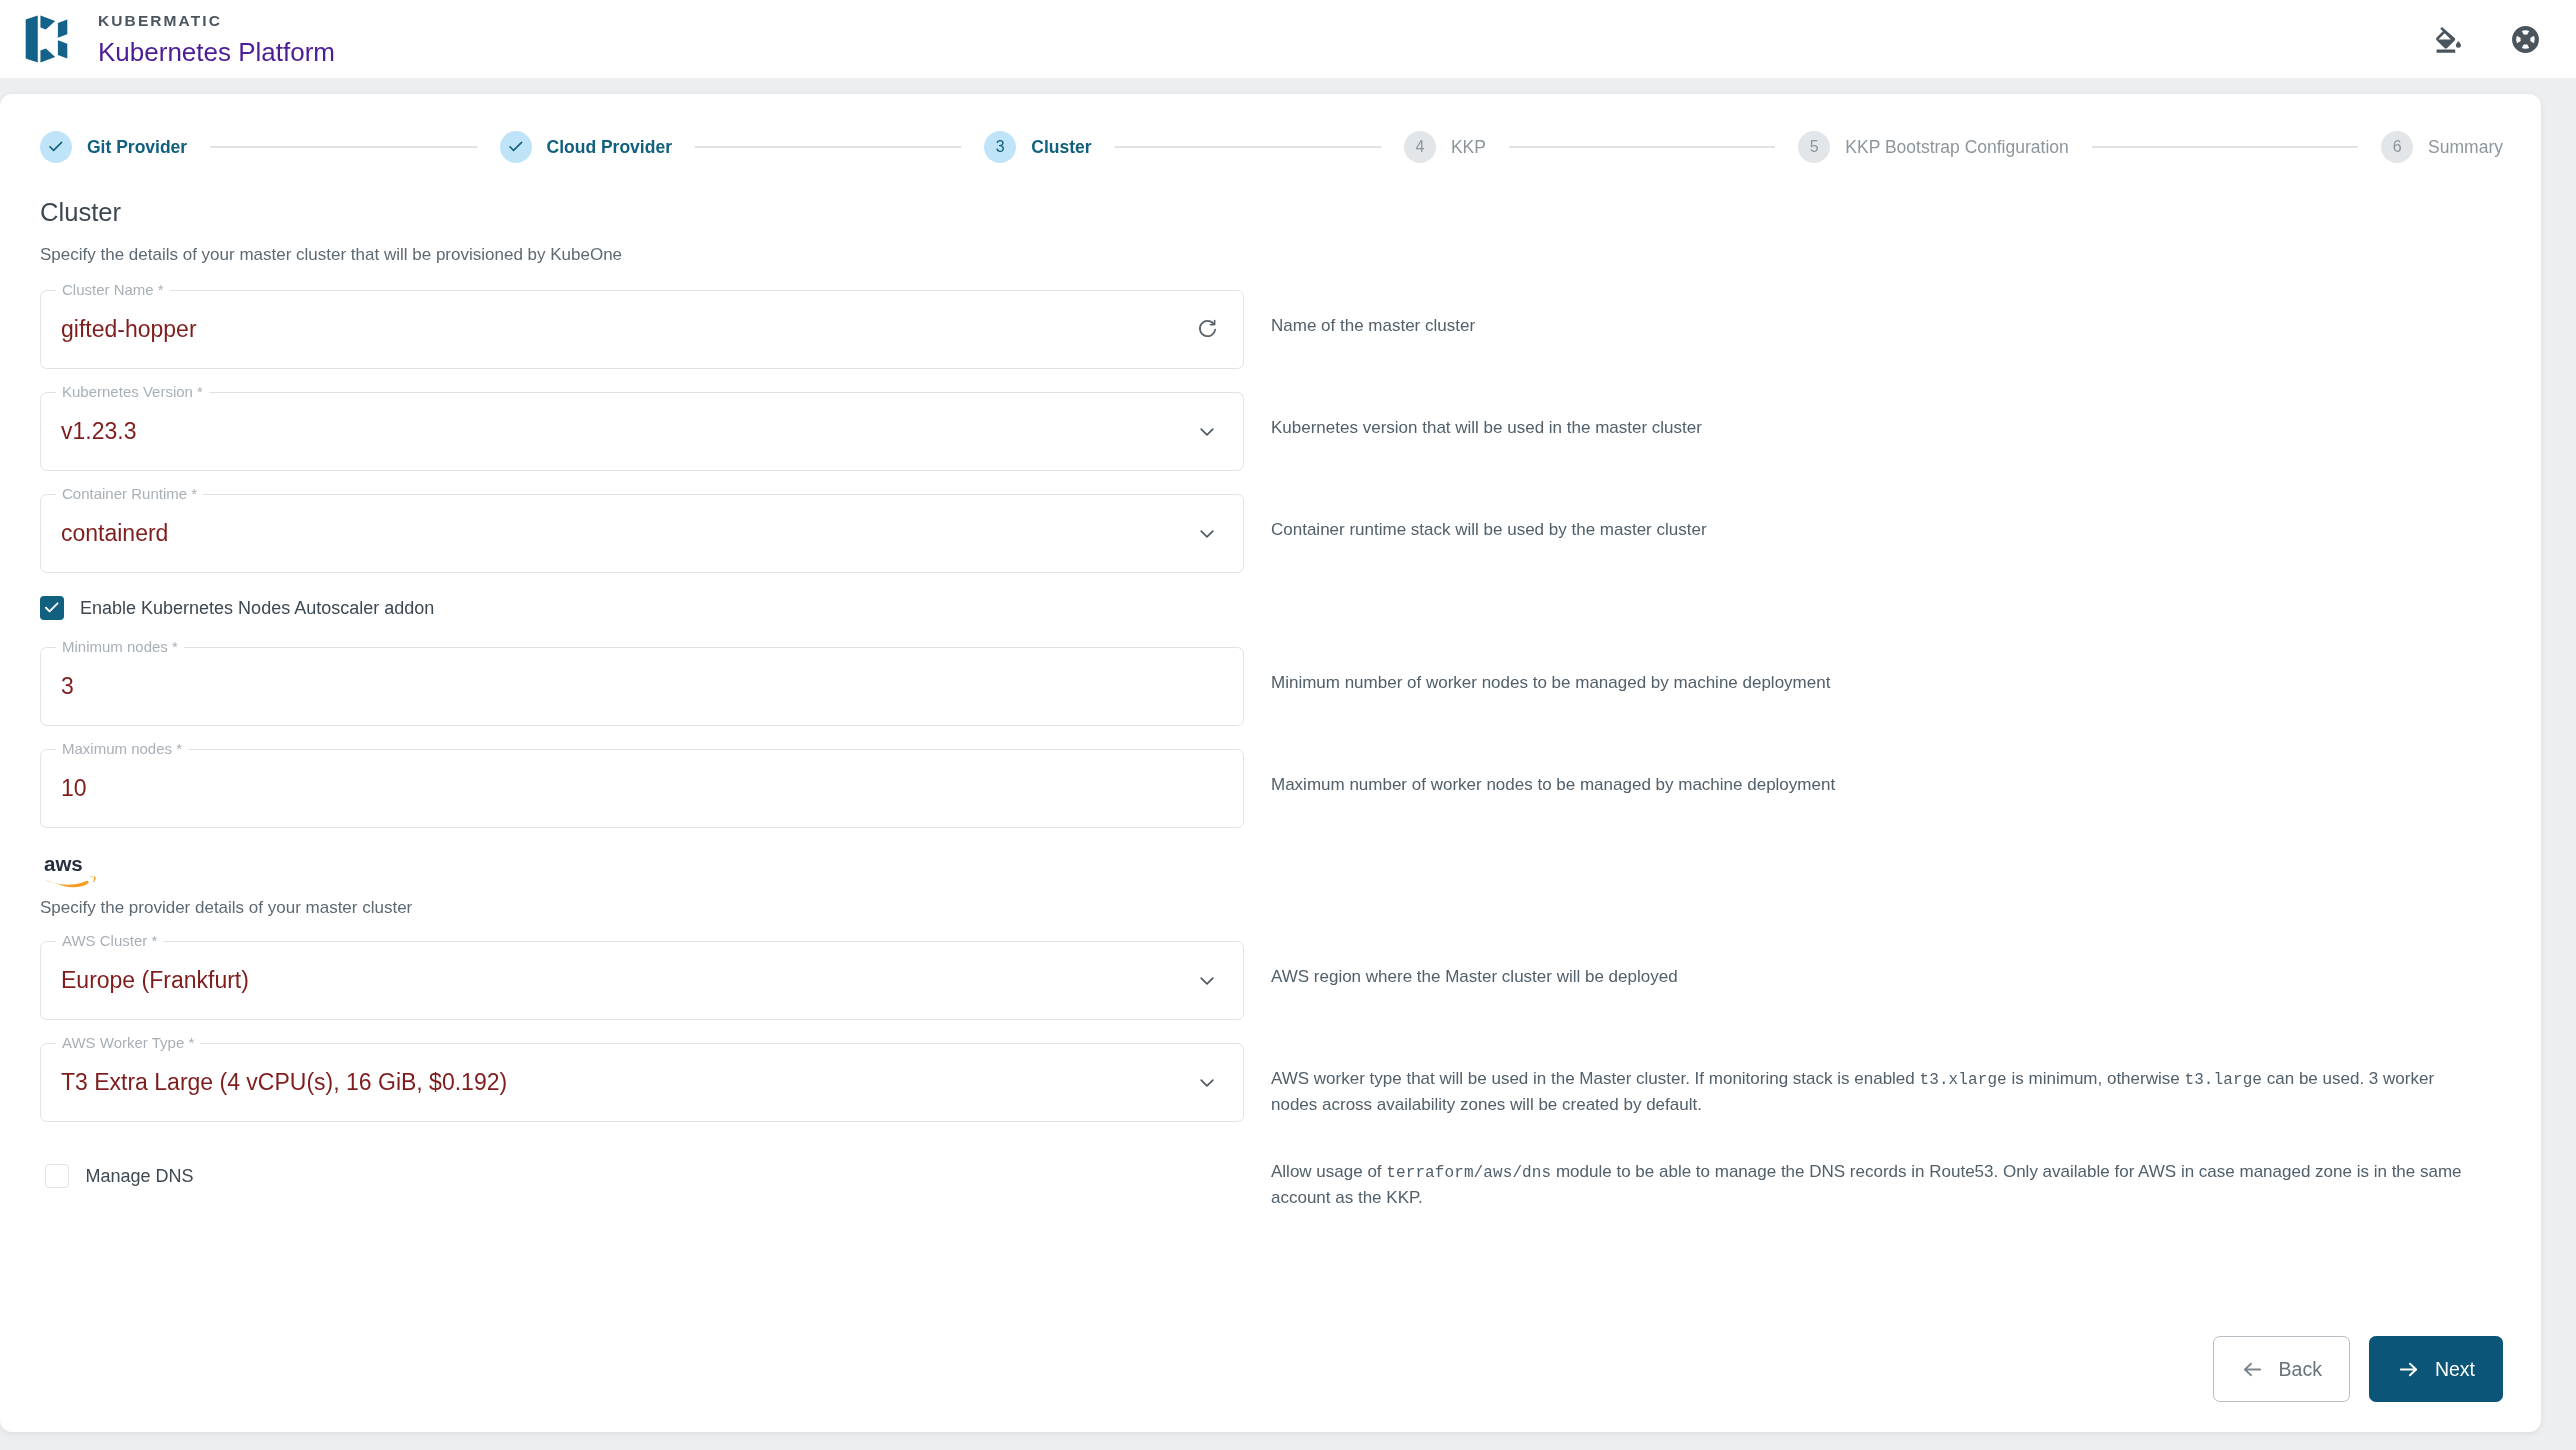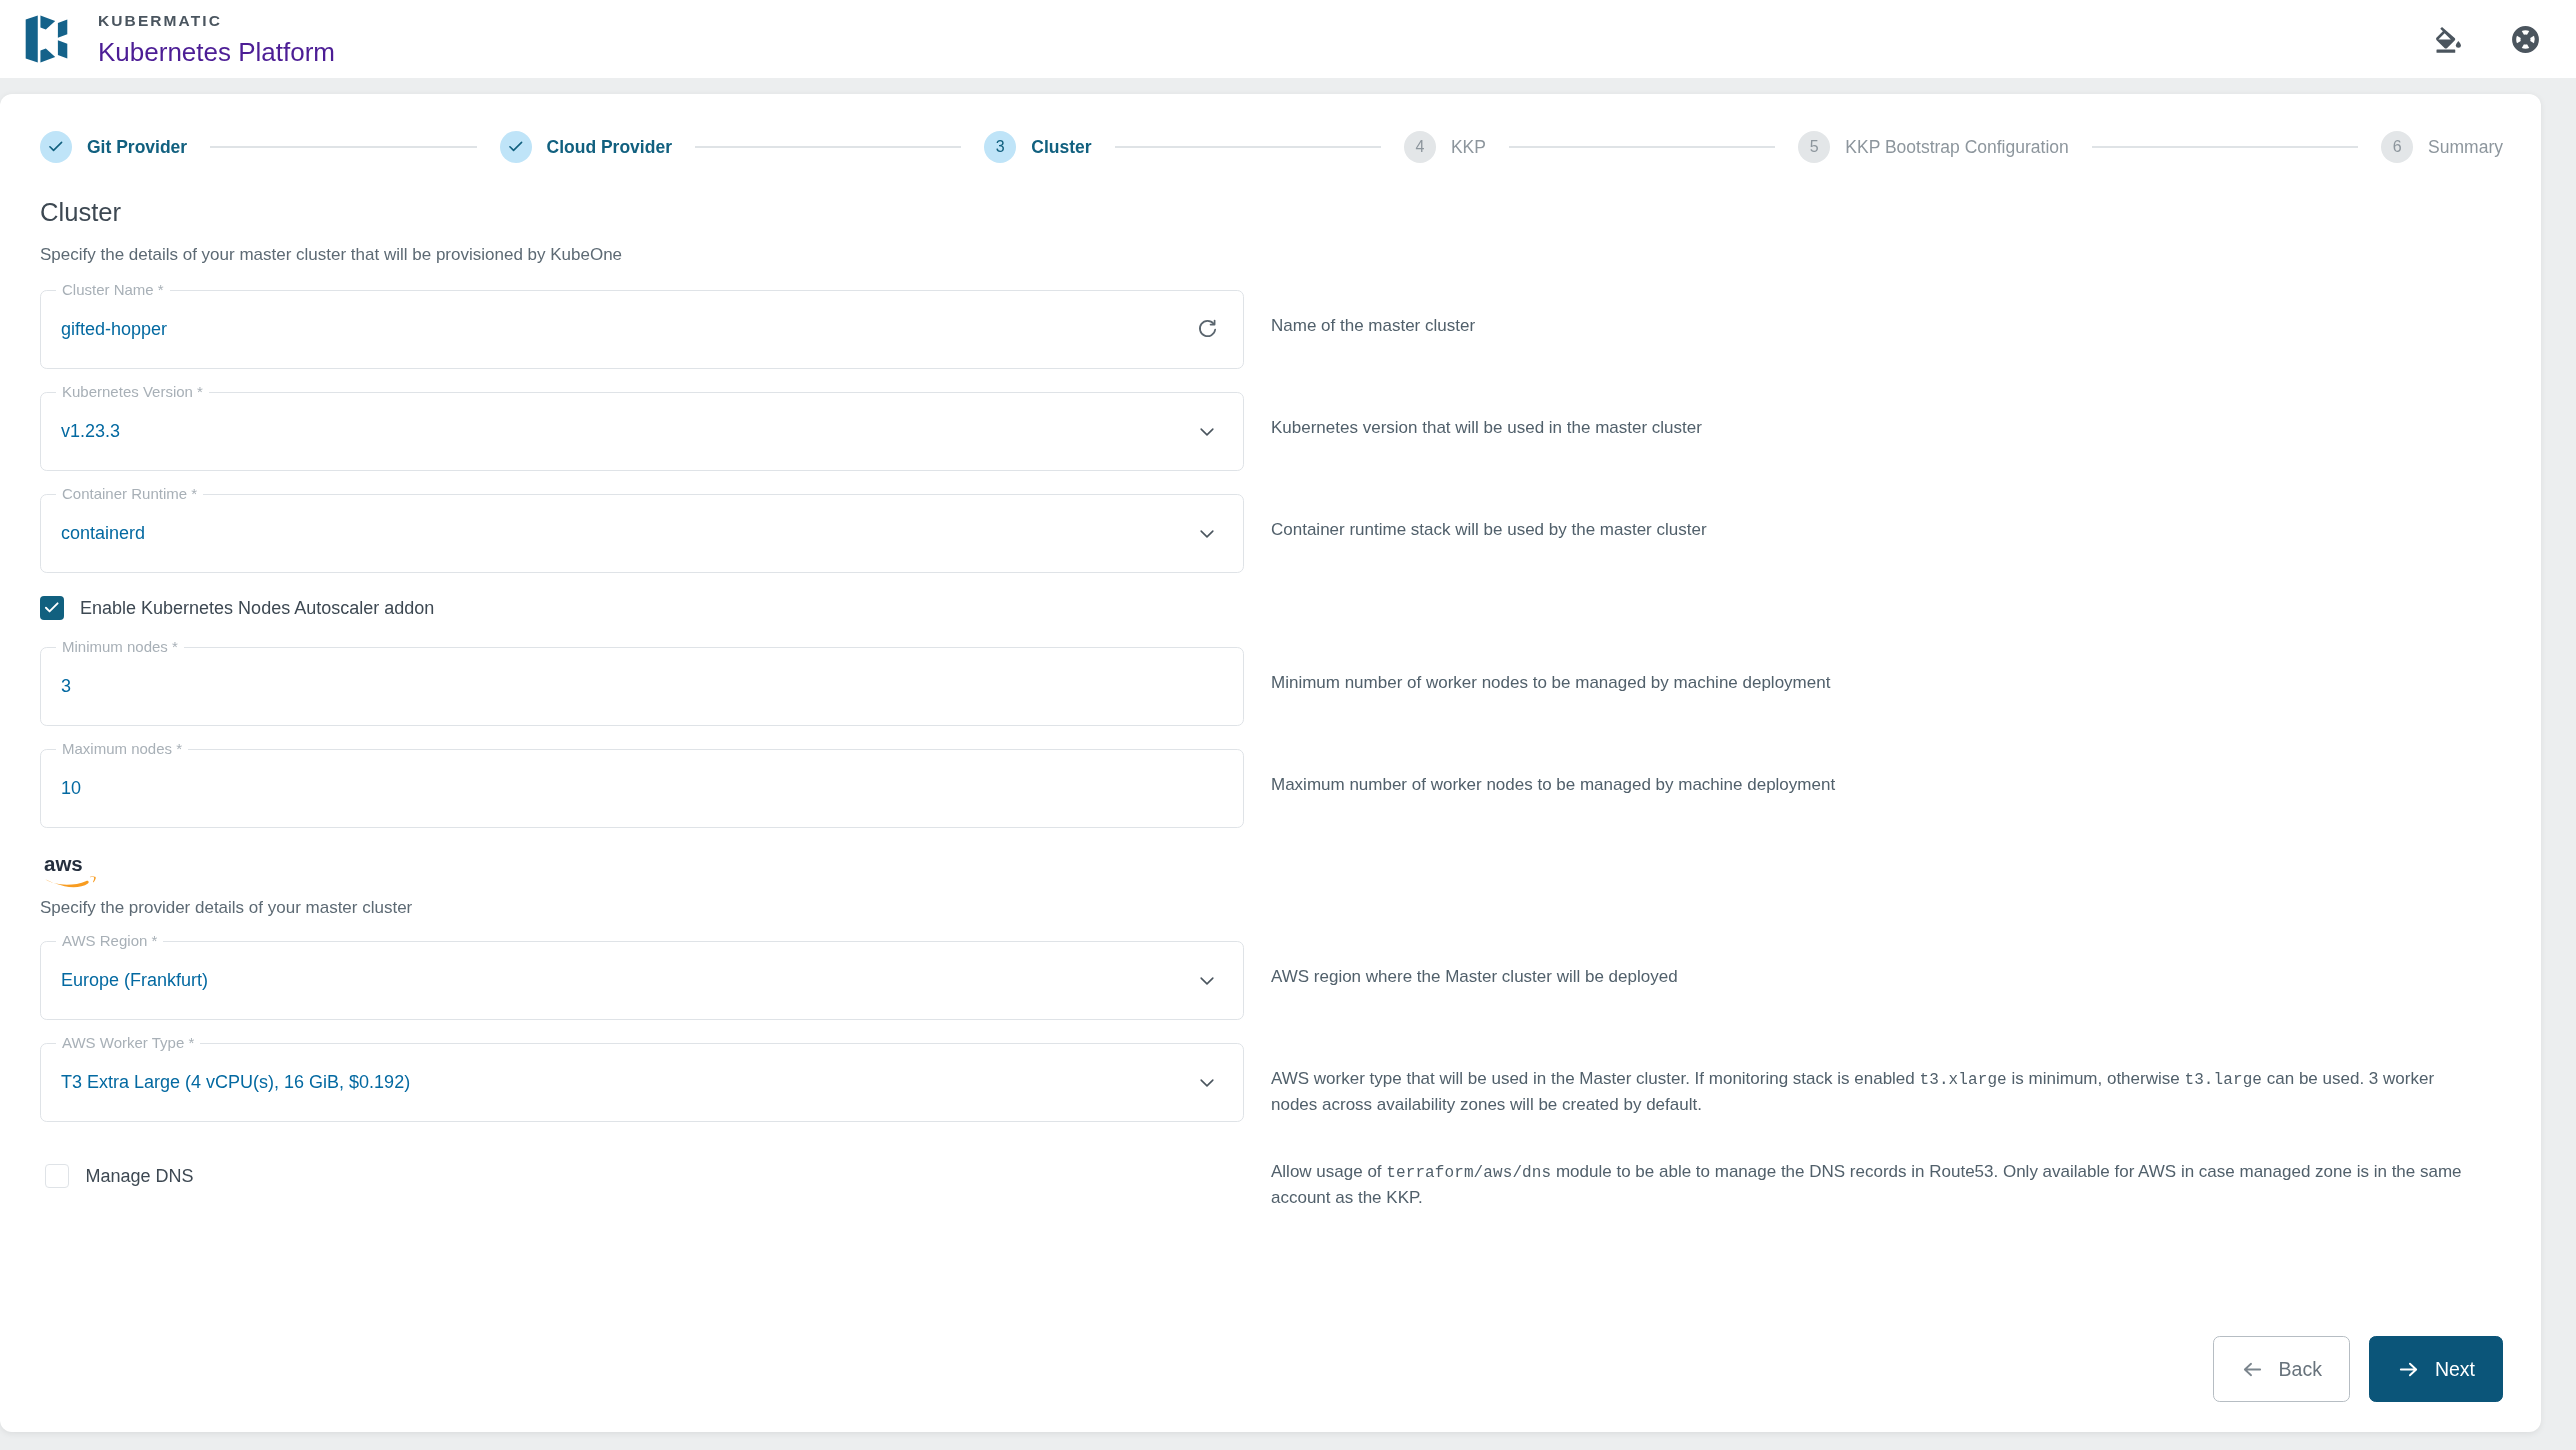--- a/index.html
+++ b/index.html
@@ -146,22 +146,22 @@
     position: absolute;
     top: -10px;
     left: 15px;
     background: #fff;
     padding: 0 6px;
     font-size: 15px;
     color: #a8b0b7;
     white-space: nowrap;
   }
   .field-value {
-    font-size: 18px;
-    color: #0369a1;
+    font-size: 23px;
+    color: #7f1d1d;
     flex: 1 1 auto;
     overflow: hidden;
     white-space: nowrap;
   }
   .field-affix {
     flex: 0 0 auto;
     display: flex;
     align-items: center;
     justify-content: center;
     width: 32px; height: 32px;
@@ -395,21 +395,21 @@
     <svg class="aws-logo" viewBox="0 0 90 58">
       <text x="0" y="30" font-family="Liberation Sans, sans-serif" font-size="33" font-weight="700" fill="#252f3e">aws</text>
       <path d="M2 44c14 10 45 12 66 2.5 3-1.4 5.4 2 2.6 4.2C62 57 46 58 33 55 20 52 9 48 2 44z" fill="#f89c20"></path>
       <path d="M74 40c2.5-.6 8-1 9 .6 1 1.6-1.6 6-3 7.7-.8 1-1.6.6-1.2-.4.9-2.2 2.4-6 1.6-7-.8-1-4.4-.5-6-.3-.7.1-.9-.4-.4-.6z" fill="#f89c20"></path>
     </svg>
     <div class="section-sub" style="margin-bottom:23px;">Specify the provider details of your master cluster</div>
 
     <div class="row">
       <div class="left">
         <div class="field">
-          <span class="field-label">AWS Region *</span>
+          <span class="field-label">AWS Cluster *</span>
           <span class="field-value">Europe (Frankfurt)</span>
           <span class="field-affix">
             <svg width="20" height="20" viewBox="0 0 24 24">
               <path d="M5 8.5 12 15.5 19 8.5" fill="none" stroke="#4a555e" stroke-width="1.9" stroke-linecap="round" stroke-linejoin="round"></path>
             </svg>
           </span>
         </div>
       </div>
       <div class="right">
         <div class="hint">AWS region where the Master cluster will be deployed</div>

